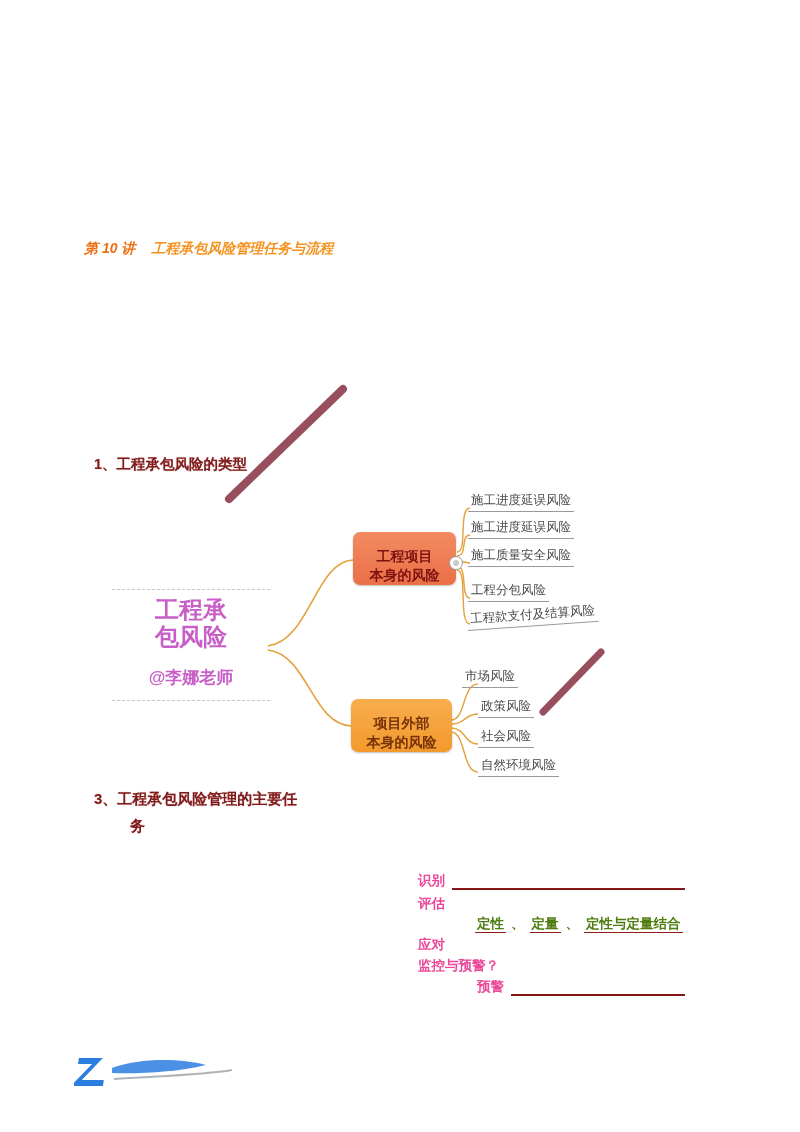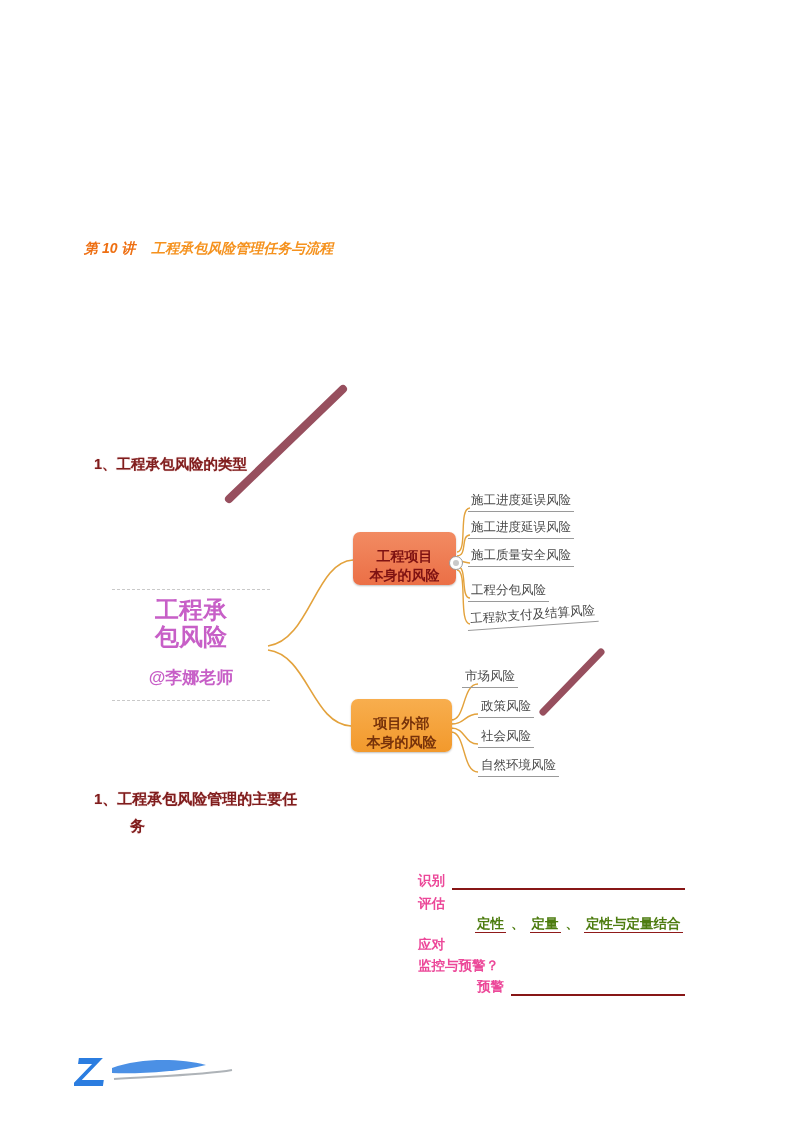--- a/index.html
+++ b/index.html
@@ -104,21 +104,21 @@
   <div class="child-topic" style="left:468px;top:519px;">施工进度延误风险</div>
   <div class="child-topic" style="left:468px;top:547px;">施工质量安全风险</div>
   <div class="child-topic" style="left:468px;top:582px;">工程分包风险</div>
   <div class="child-topic tilt" style="left:468px;top:611px;">工程款支付及结算风险</div>
 
   <div class="child-topic" style="left:462px;top:668px;">市场风险</div>
   <div class="child-topic" style="left:478px;top:698px;">政策风险</div>
   <div class="child-topic" style="left:478px;top:728px;">社会风险</div>
   <div class="child-topic" style="left:478px;top:757px;">自然环境风险</div>
 
-  <div class="sec-title" id="sec2-l1">1、工程承包风险管理的主要任</div>
+  <div class="sec-title" id="sec2-l1">3、工程承包风险管理的主要任</div>
   <div class="sec-title" id="sec2-l2">务</div>
 
   <div class="note" style="left:418px;top:872px;">识别</div>
   <div class="blank-line" id="blank1"></div>
 
   <div class="note" style="left:418px;top:895px;">评估</div>
 
   <div class="parts-row">
     <span class="part">定性</span><span class="sep">、</span><span class="part">定量</span><span class="sep">、</span><span class="part">定性与定量结合</span>
   </div>

